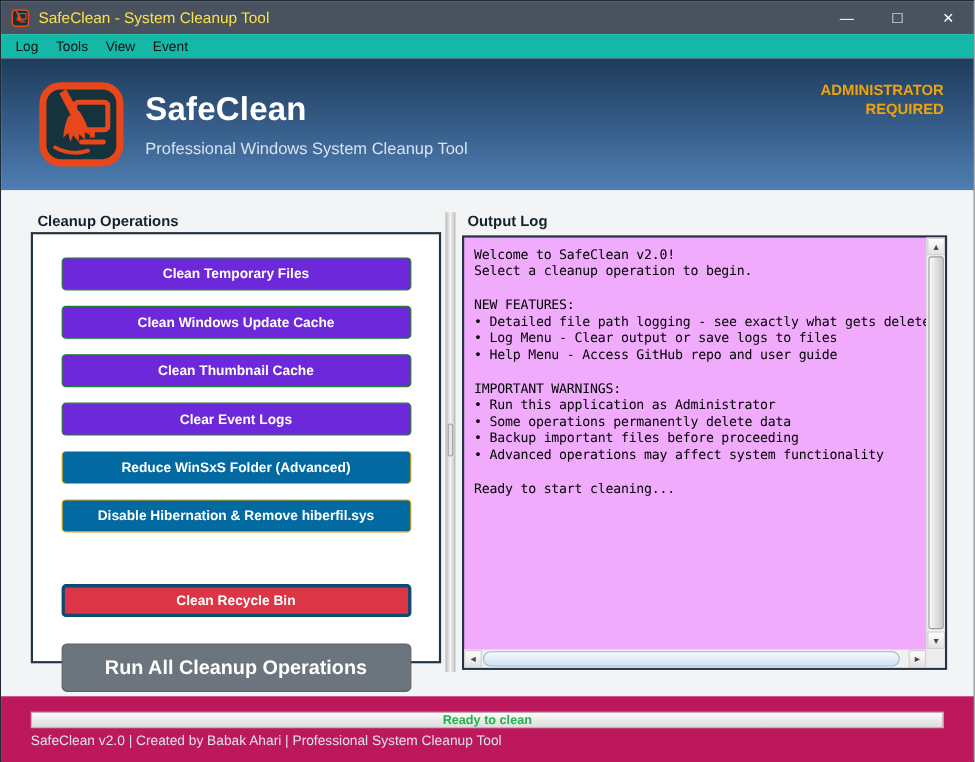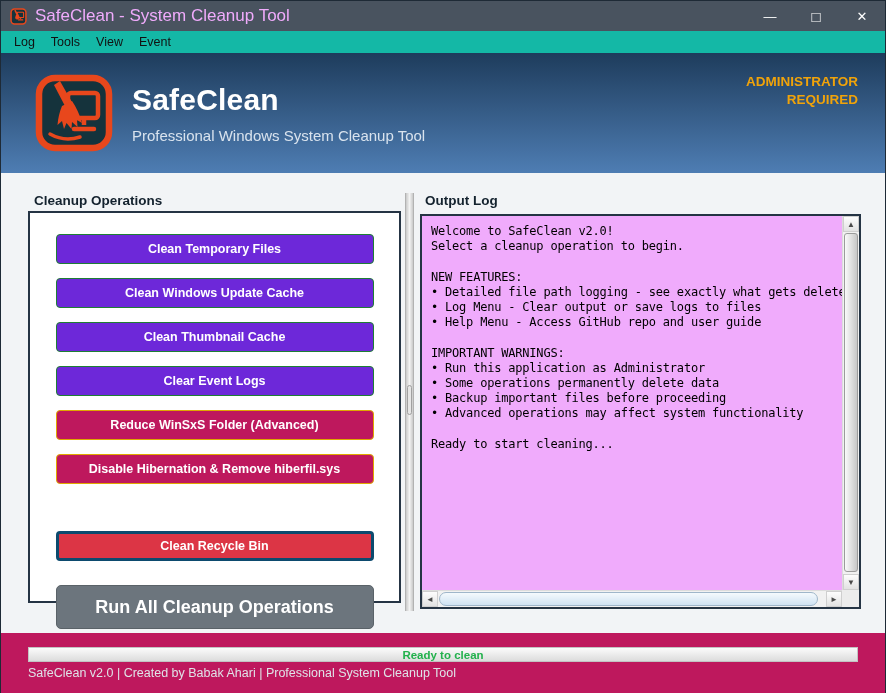--- a/index.html
+++ b/index.html
@@ -4,21 +4,21 @@
 <style>
   * { margin:0; padding:0; box-sizing:border-box; }
   html,body { width:886px; height:693px; }
   body { font-family:"Liberation Sans", sans-serif; background:#f2f4f6; overflow:hidden; }
   .window { position:relative; width:886px; height:693px; border:1px solid #1e2a36; background:#f2f4f6; }
 
   
   .titlebar { position:absolute; left:0; top:0; width:100%; height:30px; background:#49535f;
               display:flex; align-items:center; padding-left:9px; }
   .app-icon { width:17px; height:17px; margin-right:8px; flex:0 0 auto; }
-  .titlebar-title { color:#f0abfc; font-size:17px; }
+  .titlebar-title { color:#fde047; font-size:14px; }
   .titlebar-controls { position:absolute; right:0; top:0; height:30px; display:flex; }
   .ctrl { width:46px; height:30px; display:flex; align-items:center; justify-content:center;
           color:#ffffff; font-size:13px; }
   .ctrl.max { font-size:15px; }
 
   
   .menubar { position:absolute; left:0; top:30px; width:100%; height:22px; background:#14b8a6;
              display:flex; align-items:center; padding-left:5px; }
   .menu-item { padding:0 8px; font-size:12.5px; color:#111111; line-height:22px; }
 
@@ -38,21 +38,21 @@
   .group-label { position:absolute; font-size:13.5px; font-weight:bold; color:#14222e; }
   .label-left { left:33px; top:20px; }
   .label-right { left:424px; top:20px; }
 
   .left-box { position:absolute; left:27px; top:38px; width:373px; height:392px;
               border:2px solid #253444; background:#ffffff; padding-top:21px; }
   .op-btn { width:318px; height:30px; margin:0 auto 14px auto; border-radius:4px;
             display:flex; align-items:center; justify-content:center;
             color:#ffffff; font-size:12.5px; font-weight:bold; }
   .op-btn.green { background:#6d28d9; border:1px solid #1e7e34; }
-  .op-btn.amber { background:#be185d; border:1px solid #e0a800; }
+  .op-btn.amber { background:#0369a1; border:1px solid #e0a800; }
   .op-btn.red   { background:#dc3545; border:3px solid #0c4a6e;margin-top:47px; }
   .run-all { width:318px; height:44px; margin:24px auto 0 auto; border-radius:5px;
              background:#6c757d; border:1px solid #5a6268; display:flex; align-items:center;
              justify-content:center; color:#ffffff; font-size:18px; font-weight:bold; }
 
   .splitter { position:absolute; left:404px; top:20px; width:9px; height:418px;
               background:linear-gradient(90deg,#c9c9c9,#f3f3f3 50%,#c9c9c9);
               border-left:1px solid #b2b2b2; border-right:1px solid #b2b2b2; }
   .splitter-thumb { position:absolute; left:1px; top:192px; width:5px; height:30px;
                     background:#e6e6e6; border:1px solid #a0a0a0; border-radius:3px; }

